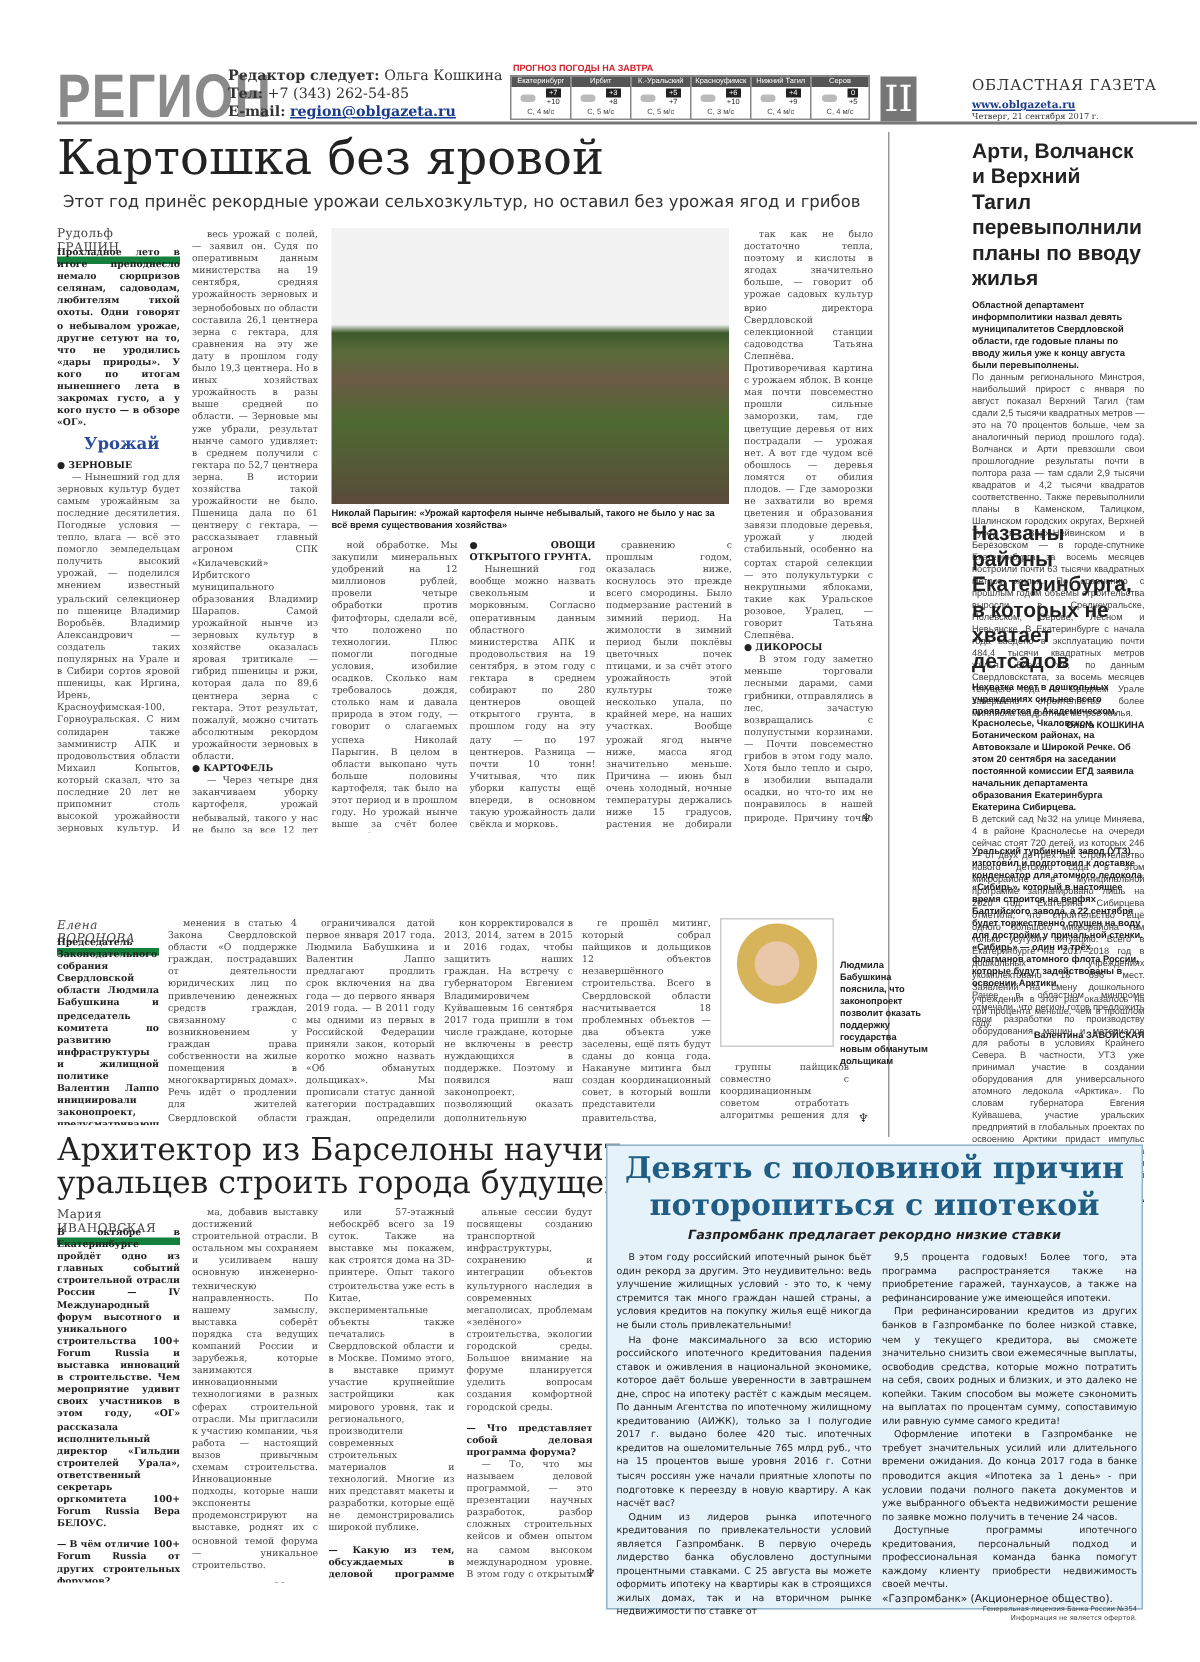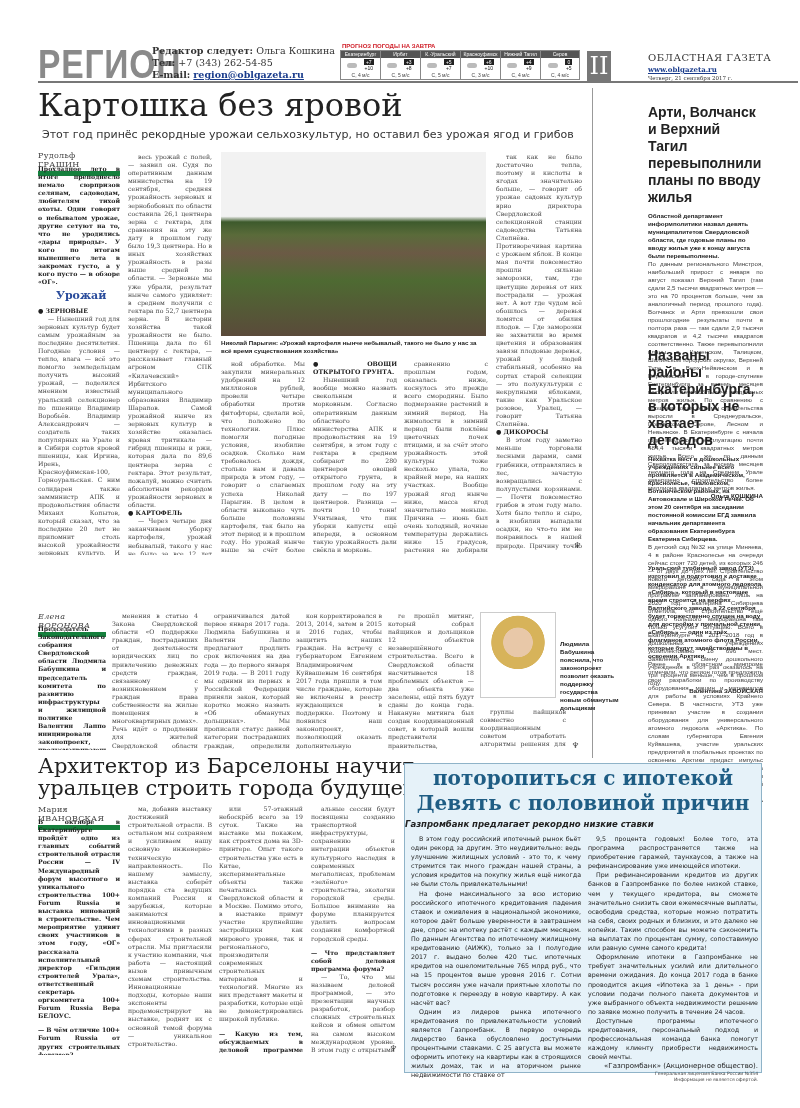--- a/index.html
+++ b/index.html
@@ -35,24 +35,24 @@
 .photo{background:linear-gradient(180deg,#f2f2f2 0%,#f2f2f2 35%,#3d5a2c 38%,#5a6b3a 45%,#6b5a45 55%,#4e6a32 70%,#5a4a3a 100%)}
 .caption{font-family:"Liberation Sans",sans-serif;font-size:6.2px;font-weight:bold;line-height:8px;color:#222}
 .side-h{font-family:"Liberation Sans",sans-serif;font-weight:bold;font-size:14px;line-height:17px;color:#222}
 .side-lead{font-family:"Liberation Sans",sans-serif;font-weight:bold;font-size:6.2px;line-height:8px;color:#222}
 .side-body{font-family:"Liberation Sans",sans-serif;font-size:6.2px;line-height:8px;color:#444;text-align:justify}
 .side-sign{font-family:"Liberation Sans",sans-serif;font-size:6.2px;font-weight:bold;text-align:right;color:#222}
 .portrait{background:radial-gradient(circle at 50% 35%,#e8c8a8 0 22%,#d7b35a 23% 40%,#fff 41%),#fff;border:1px solid #ccc}
 .port-cap{font-family:"Liberation Sans",sans-serif;font-size:6.2px;font-weight:bold;line-height:8px;color:#222}
 .ad{left:404px;top:763px;width:358px;height:310px;background:#e6f2f9;border:1px solid #8fb3c8}
 .ad-title{position:absolute;left:0;top:2px;width:100%;text-align:center;font-family:"DejaVu Serif",serif;font-weight:bold;font-size:20px;line-height:25px;color:#1f5d84}
-.ad-sub{position:absolute;left:0;top:55px;width:100%;font-family:"DejaVu Sans",sans-serif;font-style:italic;font-weight:bold;font-size:8.5px;color:#222}
+.ad-sub{position:absolute;left:0;top:55px;width:100%;text-align:center;font-family:"DejaVu Sans",sans-serif;font-style:italic;font-weight:bold;font-size:8.5px;color:#222}
 .ad-col{position:absolute;top:70px;width:170px;font-family:"DejaVu Sans",sans-serif;font-size:6.3px;line-height:9.1px;color:#222;text-align:justify}
 .ad-col p{text-indent:8px}
-.ad-sign{text-align:right;font-size:7px;margin-top:1px}
+.ad-sign{font-size:7px;margin-top:1px}
 .ad-fine{text-align:right;font-size:4.5px;line-height:6px;color:#444}
 .vrule{width:1px;background:#999}
 .end-mark{font-size:8px;color:#333}
 </style>
 </head>
 <body>
 
 <div class="abs masthead-title">РЕГИОН</div>
 <div class="abs editor">
   <div><b>Редактор следует:</b> <span>Ольга Кошкина</span></div>
@@ -167,21 +167,21 @@
   <p>сравнению с прошлым годом, оказалась ниже, коснулось это прежде всего смородины. Было подмерзание растений в зимний период. На жимолости в зимний период были поклёвы цветочных почек птицами, и за счёт этого урожайность этой культуры тоже несколько упала, по крайней мере, на наших участках. Вообще урожай ягод нынче ниже, масса ягод значительно меньше. Причина — июнь был очень холодный, ночные температуры держались ниже 15 градусов, растения не добирали того количества тепла, что необходимо для налива ягод, поэтому и урожайность ниже. По вкусовым качествам тоже урожай хуже,</p>
 </div>
 <div class="abs col" style="left:496px;top:153px;width:86px;height:398px;">
   <p>так как не было достаточно тепла, поэтому и кислоты в ягодах значительно больше, — говорит об урожае садовых культур врио директора Свердловской селекционной станции садоводства Татьяна Слепнёва. Противоречивая картина с урожаем яблок. В конце мая почти повсеместно прошли сильные заморозки, там, где цветущие деревья от них пострадали — урожая нет. А вот где чудом всё обошлось — деревья ломятся от обилия плодов. — Где заморозки не захватили во время цветения и образования завязи плодовые деревья, урожай у людей стабильный, особенно на сортах старой селекции — это полукультурки с некрупными яблоками, такие как Уральское розовое, Уралец, — говорит Татьяна Слепнёва.</p>
   <div class="sect">● ДИКОРОСЫ</div>
   <p>В этом году заметно меньше торговали лесными дарами, сами грибники, отправлялись в лес, зачастую возвращались с полупустыми корзинами. — Почти повсеместно грибов в этом году мало. Хотя было тепло и сыро, в изобилии выпадали осадки, но что-то им не понравилось в нашей природе. Причину точно назвать не могу, но скорее всего виной всему климат, вдобавок что-то кроется и в самих грибах, что приводит к такому периодическому явлению, как их урожай или неурожай по годам. В этом году случился как раз неурожай на грибы. Они есть, но не так много, по крайней мере, меньше, чем в прошлом и позапрошлом годах, — пояснил профессор, доктор биологических наук, главный научный сотрудник Института экологии растений и животных УрО РАН Виктор Мухин.</p>
 </div>
 <div class="abs end-mark" style="left:574px;top:541px;">♆</div>
 
 <div class="abs vrule" style="left:592px;top:88px;height:670px;"></div>
-<div class="abs" style="left:648px;top:104px;width:115px;">
+<div class="abs" style="left:648px;top:92px;width:115px;">
   <div class="side-h">Арти, Волчанск и Верхний Тагил перевыполнили планы по вводу жилья</div>
   <div class="side-lead" style="margin-top:6px">Областной департамент информполитики назвал девять муниципалитетов Свердловской области, где годовые планы по вводу жилья уже к концу августа были перевыполнены.</div>
   <div class="side-body">По данным регионального Минстроя, наибольший прирост с января по август показал Верхний Тагил (там сдали 2,5 тысячи квадратных метров — это на 70 процентов больше, чем за аналогичный период прошлого года). Волчанск и Арти превзошли свои прошлогодние результаты почти в полтора раза — там сдали 2,9 тысячи квадратов и 4,2 тысячи квадратов соответственно. Также перевыполнили планы в Каменском, Талицком, Шалинском городских округах, Верхней Туре, в Верх-Нейвинском и в Берёзовском — в городе-спутнике Екатеринбурга за восемь месяцев построили почти 63 тысячи квадратных метров жилья. По сравнению с прошлым годом объёмы строительства выросли в Среднеуральске, Полевском, Серове, Лесном и Невьянске. В Екатеринбурге с начала года введено в эксплуатацию почти 484,4 тысячи квадратных метров жилья. Всего же, по данным Свердловскстата, за восемь месяцев текущего года на Среднем Урале завершено строительство более миллиона квадратных метров жилья.</div>
   <div class="side-sign">Ольга КОШКИНА</div>
 </div>
 <div class="abs" style="left:648px;top:347px;width:115px;">
   <div class="side-h">Названы районы Екатеринбурга, в которых не хватает детсадов</div>
   <div class="side-lead" style="margin-top:6px">Нехватка мест в дошкольных учреждениях сильнее всего проявляется в Академическом, Краснолесье, Чкаловском, Ботаническом районах, на Автовокзале и Широкой Речке. Об этом 20 сентября на заседании постоянной комиссии ЕГД заявила начальник департамента образования Екатеринбурга Екатерина Сибирцева.</div>
   <div class="side-body">В детский сад №32 на улице Миняева, 4 в районе Краснолесье на очереди сейчас стоят 720 детей, из которых 246 — от двух до трёх лет. Строительство нового детского сада в этом микрорайоне в муниципальной программе запланировано лишь на 2020 год. Екатерина Сибирцева отметила, что строительство ещё одного большого микрорайона там только усугубит ситуацию. Всего в Екатеринбурге на 2017–2018 год в дошкольных учреждениях укомплектовано 18 696 мест. Заявлений на смену дошкольного учреждения в этот раз оказалось на три процента меньше, чем в прошлом году.</div>
   <div class="side-sign">Валентина ЗАВОЙСКАЯ</div>
@@ -240,22 +240,22 @@
 </div>
 <div class="abs col" style="left:311px;top:805px;width:84px;height:250px;">
   <p>альные сессии будут посвящены созданию транспортной инфраструктуры, сохранению и интеграции объектов культурного наследия в современных мегаполисах, проблемам «зелёного» строительства, экологии городской среды. Большое внимание на форуме планируется уделить вопросам создания комфортной городской среды.</p>
   <div class="sect" style="margin-top:6px">— Что представляет собой деловая программа форума?</div>
   <p>— То, что мы называем деловой программой, — это презентации научных разработок, разбор сложных строительных кейсов и обмен опытом на самом высоком международном уровне. В этом году с открытыми лекциями и мастер-классами мы вновь ждём звёзд российской и мировой архитектуры, таких как бывший архитектор Барселоны Висенте Гуальт, ведущий специалист по вопросам транспорта в мире Вукан Вучик, российские архитекторы Сергей Скуратов и Сергей Чобан.</p>
 </div>
 <div class="abs end-mark" style="left:390px;top:1044px;">♆</div>
 
 <div class="abs ad">
   <div class="ad-title">
+    <div>Девять с половиной причин</div>
     <div>поторопиться с ипотекой</div>
-    <div>Девять с половиной причин</div>
   </div>
   <div class="ad-sub">Газпромбанк предлагает рекордно низкие ставки</div>
   <div class="ad-col" style="left:6px;">
     <p>В этом году российский ипотечный рынок бьёт один рекорд за другим. Это неудивительно: ведь улучшение жилищных условий - это то, к чему стремится так много граждан нашей страны, а условия кредитов на покупку жилья ещё никогда не были столь привлекательными!</p>
     <p>На фоне максимального за всю историю российского ипотечного кредитования падения ставок и оживления в национальной экономике, которое даёт больше уверенности в завтрашнем дне, спрос на ипотеку растёт с каждым месяцем. По данным Агентства по ипотечному жилищному кредитованию (АИЖК), только за I полугодие 2017 г. выдано более 420 тыс. ипотечных кредитов на ошеломительные 765 млрд руб., что на 15 процентов выше уровня 2016 г. Сотни тысяч россиян уже начали приятные хлопоты по подготовке к переезду в новую квартиру. А как насчёт вас?</p>
     <p>Одним из лидеров рынка ипотечного кредитования по привлекательности условий является Газпромбанк. В первую очередь лидерство банка обусловлено доступными процентными ставками. С 25 августа вы можете оформить ипотеку на квартиры как в строящихся жилых домах, так и на вторичном рынке недвижимости по ставке от</p>
   </div>
   <div class="ad-col" style="left:183px;">
     <p>9,5 процента годовых! Более того, эта программа распространяется также на приобретение гаражей, таунхаусов, а также на рефинансирование уже имеющейся ипотеки.</p>
     <p>При рефинансировании кредитов из других банков в Газпромбанке по более низкой ставке, чем у текущего кредитора, вы сможете значительно снизить свои ежемесячные выплаты, освободив средства, которые можно потратить на себя, своих родных и близких, и это далеко не копейки. Таким способом вы можете сэкономить на выплатах по процентам сумму, сопоставимую или равную сумме самого кредита!</p>

